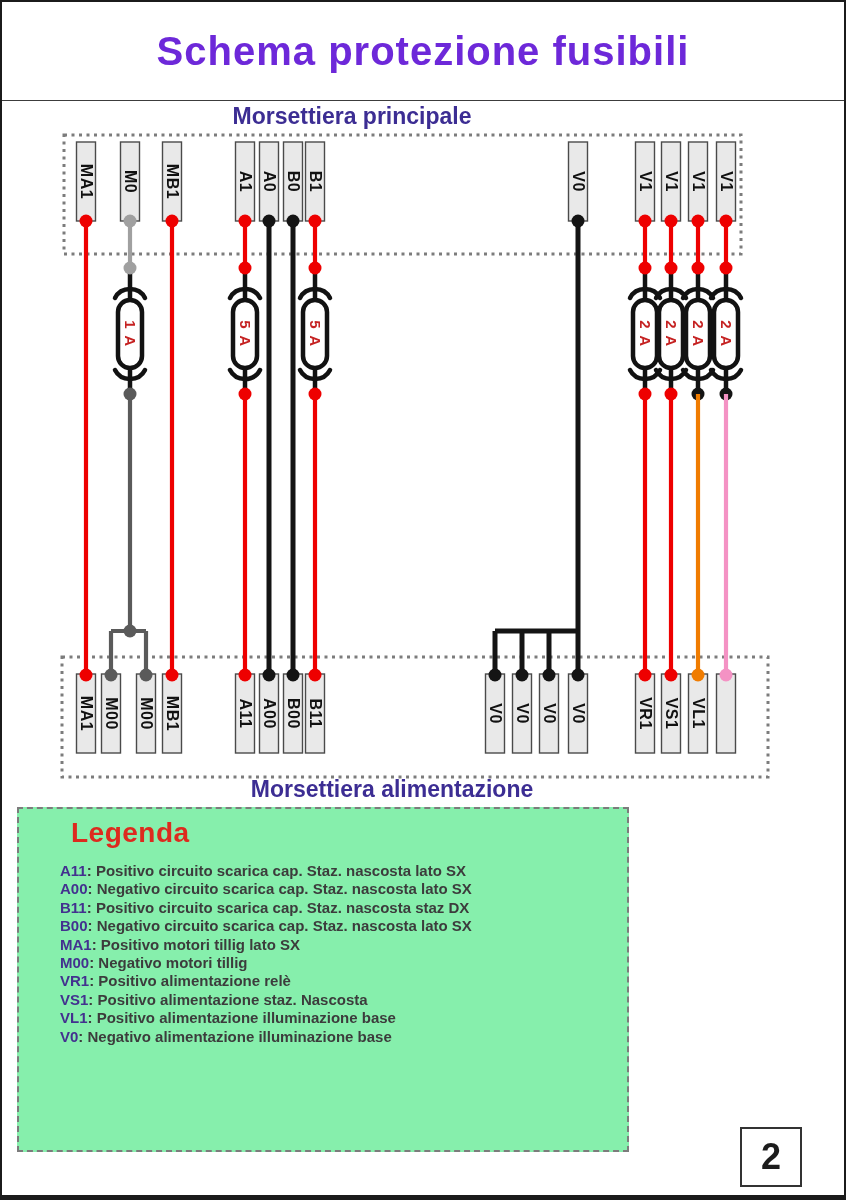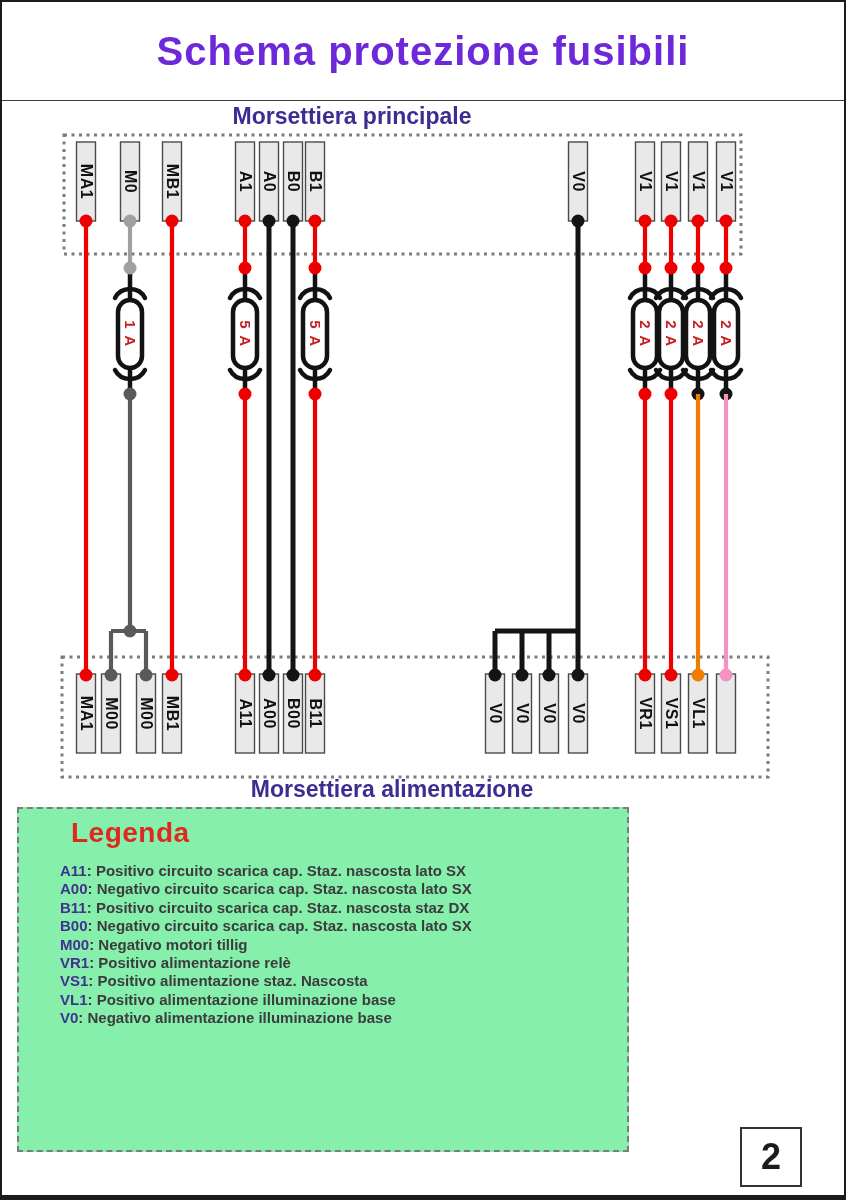--- a/index.html
+++ b/index.html
@@ -299,20 +299,21 @@
     <h1 class="main-title">Schema protezione fusibili</h1>
   </div>
 
   <div class="legend">
     <div class="legend-title">Legenda</div>
     <div class="legend-rows" id="legend-rows">
         <div class="lg-row"><span class="lg-key">A11</span>: <span class="lg-desc">Positivo circuito scarica cap. Staz. nascosta lato SX</span></div>
         <div class="lg-row"><span class="lg-key">A00</span>: <span class="lg-desc">Negativo circuito scarica cap. Staz. nascosta lato SX</span></div>
         <div class="lg-row"><span class="lg-key">B11</span>: <span class="lg-desc">Positivo circuito scarica cap. Staz. nascosta staz DX</span></div>
         <div class="lg-row"><span class="lg-key">B00</span>: <span class="lg-desc">Negativo circuito scarica cap. Staz. nascosta lato SX</span></div>
+        <div class="lg-row"><span class="lg-key">MA1</span>: <span class="lg-desc">Positivo motori tillig lato SX</span></div>
         <div class="lg-row"><span class="lg-key">M00</span>: <span class="lg-desc">Negativo motori tillig</span></div>
         <div class="lg-row"><span class="lg-key">VR1</span>: <span class="lg-desc">Positivo alimentazione relè</span></div>
         <div class="lg-row"><span class="lg-key">VS1</span>: <span class="lg-desc">Positivo alimentazione staz. Nascosta</span></div>
         <div class="lg-row"><span class="lg-key">VL1</span>: <span class="lg-desc">Positivo alimentazione illuminazione base</span></div>
         <div class="lg-row"><span class="lg-key">V0</span>: <span class="lg-desc">Negativo alimentazione illuminazione base</span></div>
       </div>
   </div>
 
   <div class="pagenum">2</div>
 

